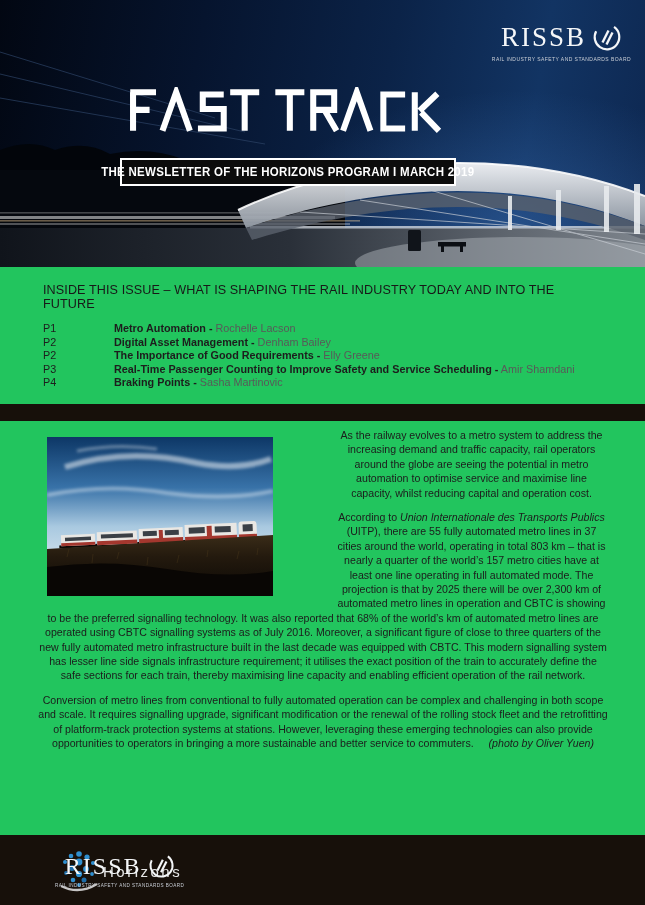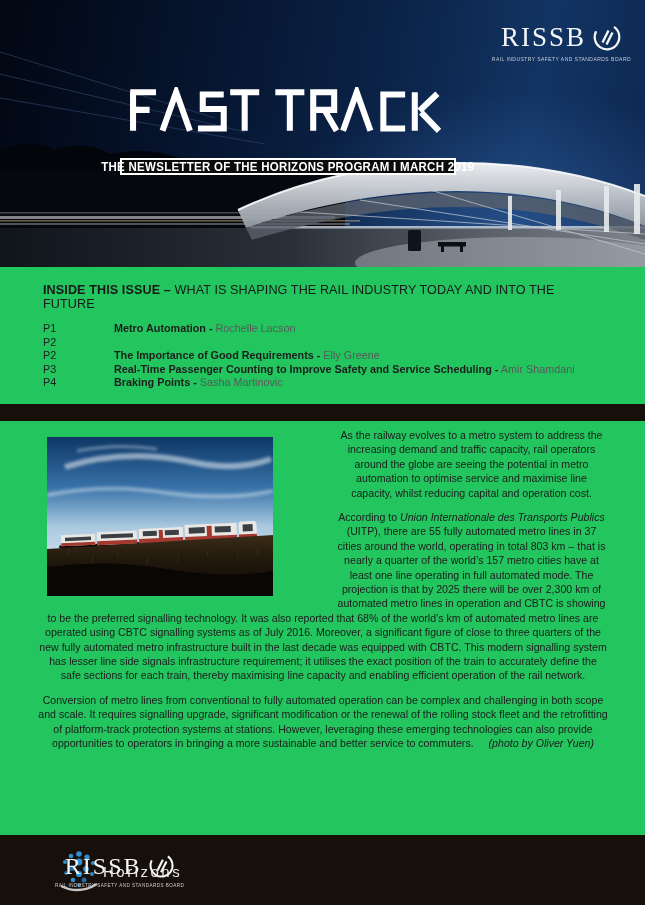--- a/index.html
+++ b/index.html
@@ -23,33 +23,33 @@
   .rissb-logo { position:absolute; display:flex; flex-direction:column; align-items:center; }
   .rissb-logo.hero-pos { top:22px; right:14px; }
   .rissb-row { display:flex; align-items:center; gap:6px; }
   .rissb-word { font-family:"Liberation Serif", serif; color:#f4f6f8; font-size:27px; letter-spacing:2px; line-height:1; }
   .rissb-tagline { margin-top:4px; color:#c9ced6; font-size:5px; letter-spacing:.45px; white-space:nowrap; }
   .footer .rissb-word { font-size:24px; }
   .footer .rissb-tagline { font-size:4.6px; }
 
   .wordmark { position:absolute; left:127px; top:87px; }
   .banner {
-    position:absolute; left:120px; top:158px; width:336px; height:17px;
+    position:absolute; left:120px; top:158px; width:336px; height:28px;
     background:#0c0c0c; border:2px solid #ffffff;
     display:flex; align-items:center; justify-content:center;
   }
   .banner-text {
     color:#ffffff; font-weight:bold; font-size:12.5px; letter-spacing:.3px;
     transform:scaleX(.92); white-space:nowrap;
   }
 
   
   .toc { padding:16px 37px 0 43px; }
   .toc-heading { font-size:12.6px; color:#181818; letter-spacing:.1px; }
-  .toc-heading .bold { font-weight:bold; }
+  .toc-heading .bold { font-weight:normal; }
   .toc-list { margin-top:11px; }
   .toc-row { display:flex; font-size:10.8px; line-height:13.6px; color:#1d1d1d; }
   .toc-page { width:35px; font-weight:normal; flex:0 0 35px; }
   .toc-title { font-weight:bold;padding-left:36px; }
   .toc-author { color:#595959; }
 
   .divider-bar { width:645px; height:17px; background:#17100a; margin-top:14px; }
 
   
   .article { padding:0 37px 0 38px; }
@@ -189,20 +189,21 @@
     <div class="toc-heading">
       <span class="bold">INSIDE THIS ISSUE –</span><span> WHAT IS SHAPING THE RAIL INDUSTRY TODAY AND INTO THE FUTURE</span>
     </div>
     <div class="toc-list">
       <div class="toc-row">
         <span class="toc-page">P1</span>
         <span><span class="toc-title">Metro Automation -</span> <span class="toc-author">Rochelle Lacson</span></span>
       </div>
       <div class="toc-row">
         <span class="toc-page">P2</span>
+        <span><span class="toc-title">Digital Asset Management -</span> <span class="toc-author">Denham Bailey</span></span>
       </div>
       <div class="toc-row">
         <span class="toc-page">P2</span>
         <span><span class="toc-title">The Importance of Good Requirements -</span> <span class="toc-author">Elly Greene</span></span>
       </div>
       <div class="toc-row">
         <span class="toc-page">P3</span>
         <span><span class="toc-title">Real-Time Passenger Counting to Improve Safety and Service Scheduling -</span> <span class="toc-author">Amir Shamdani</span></span>
       </div>
       <div class="toc-row">

